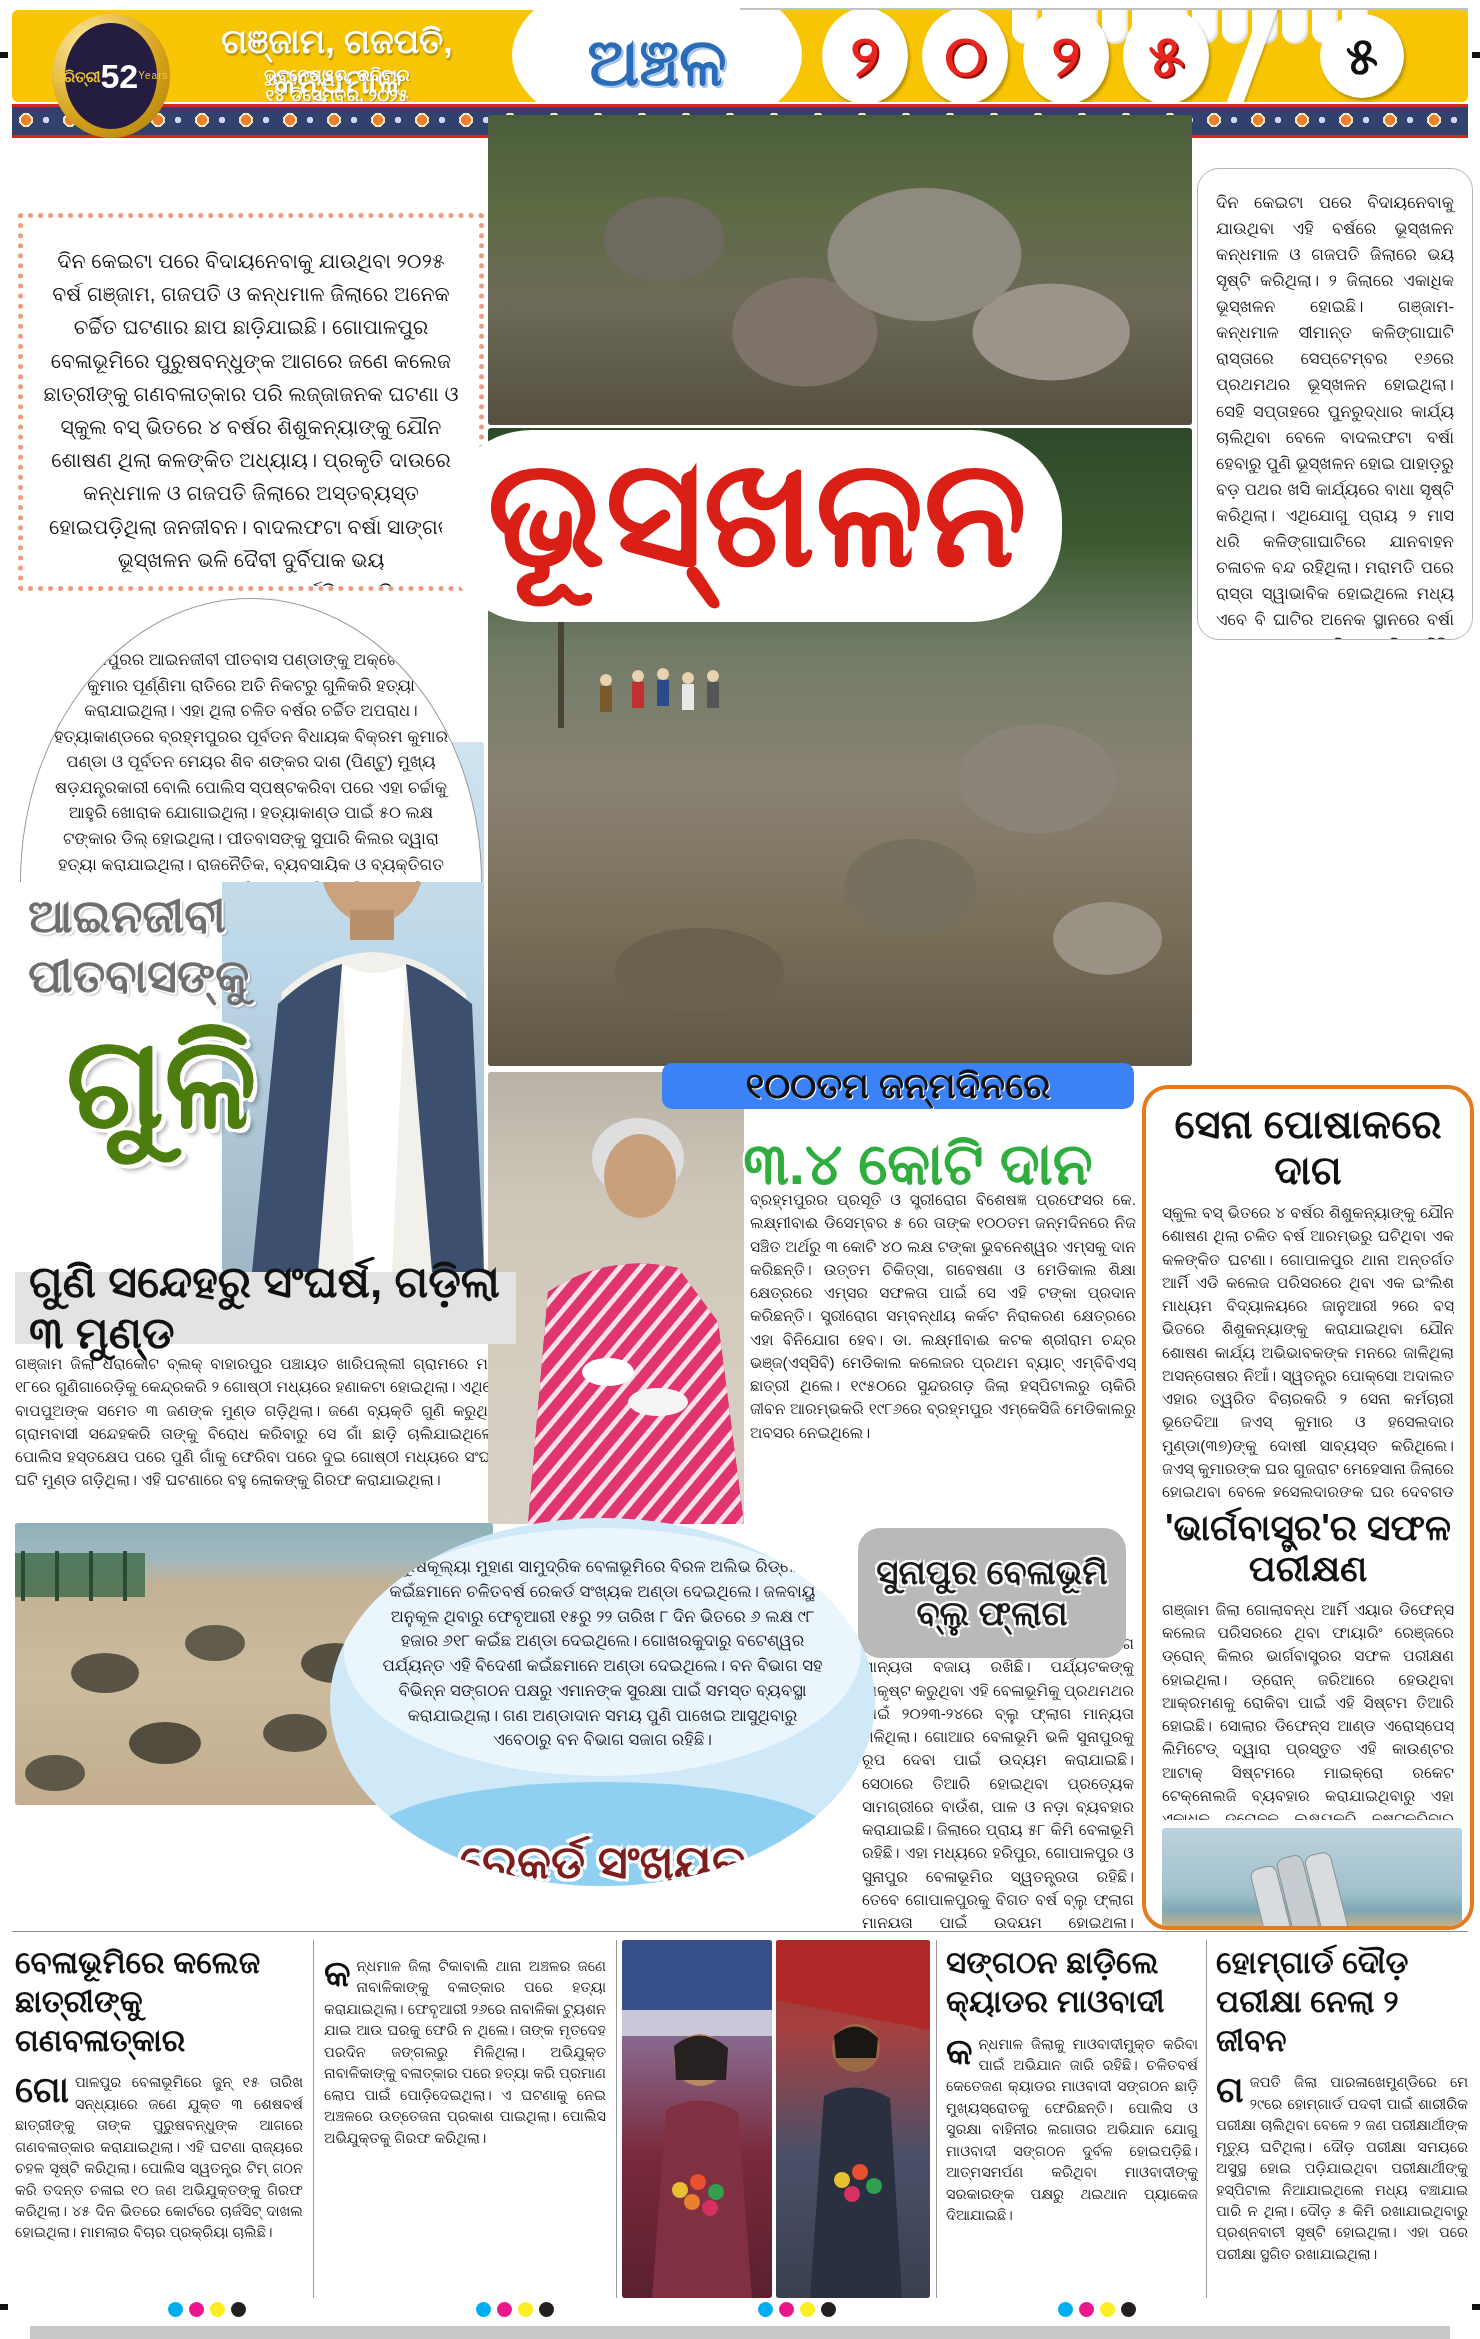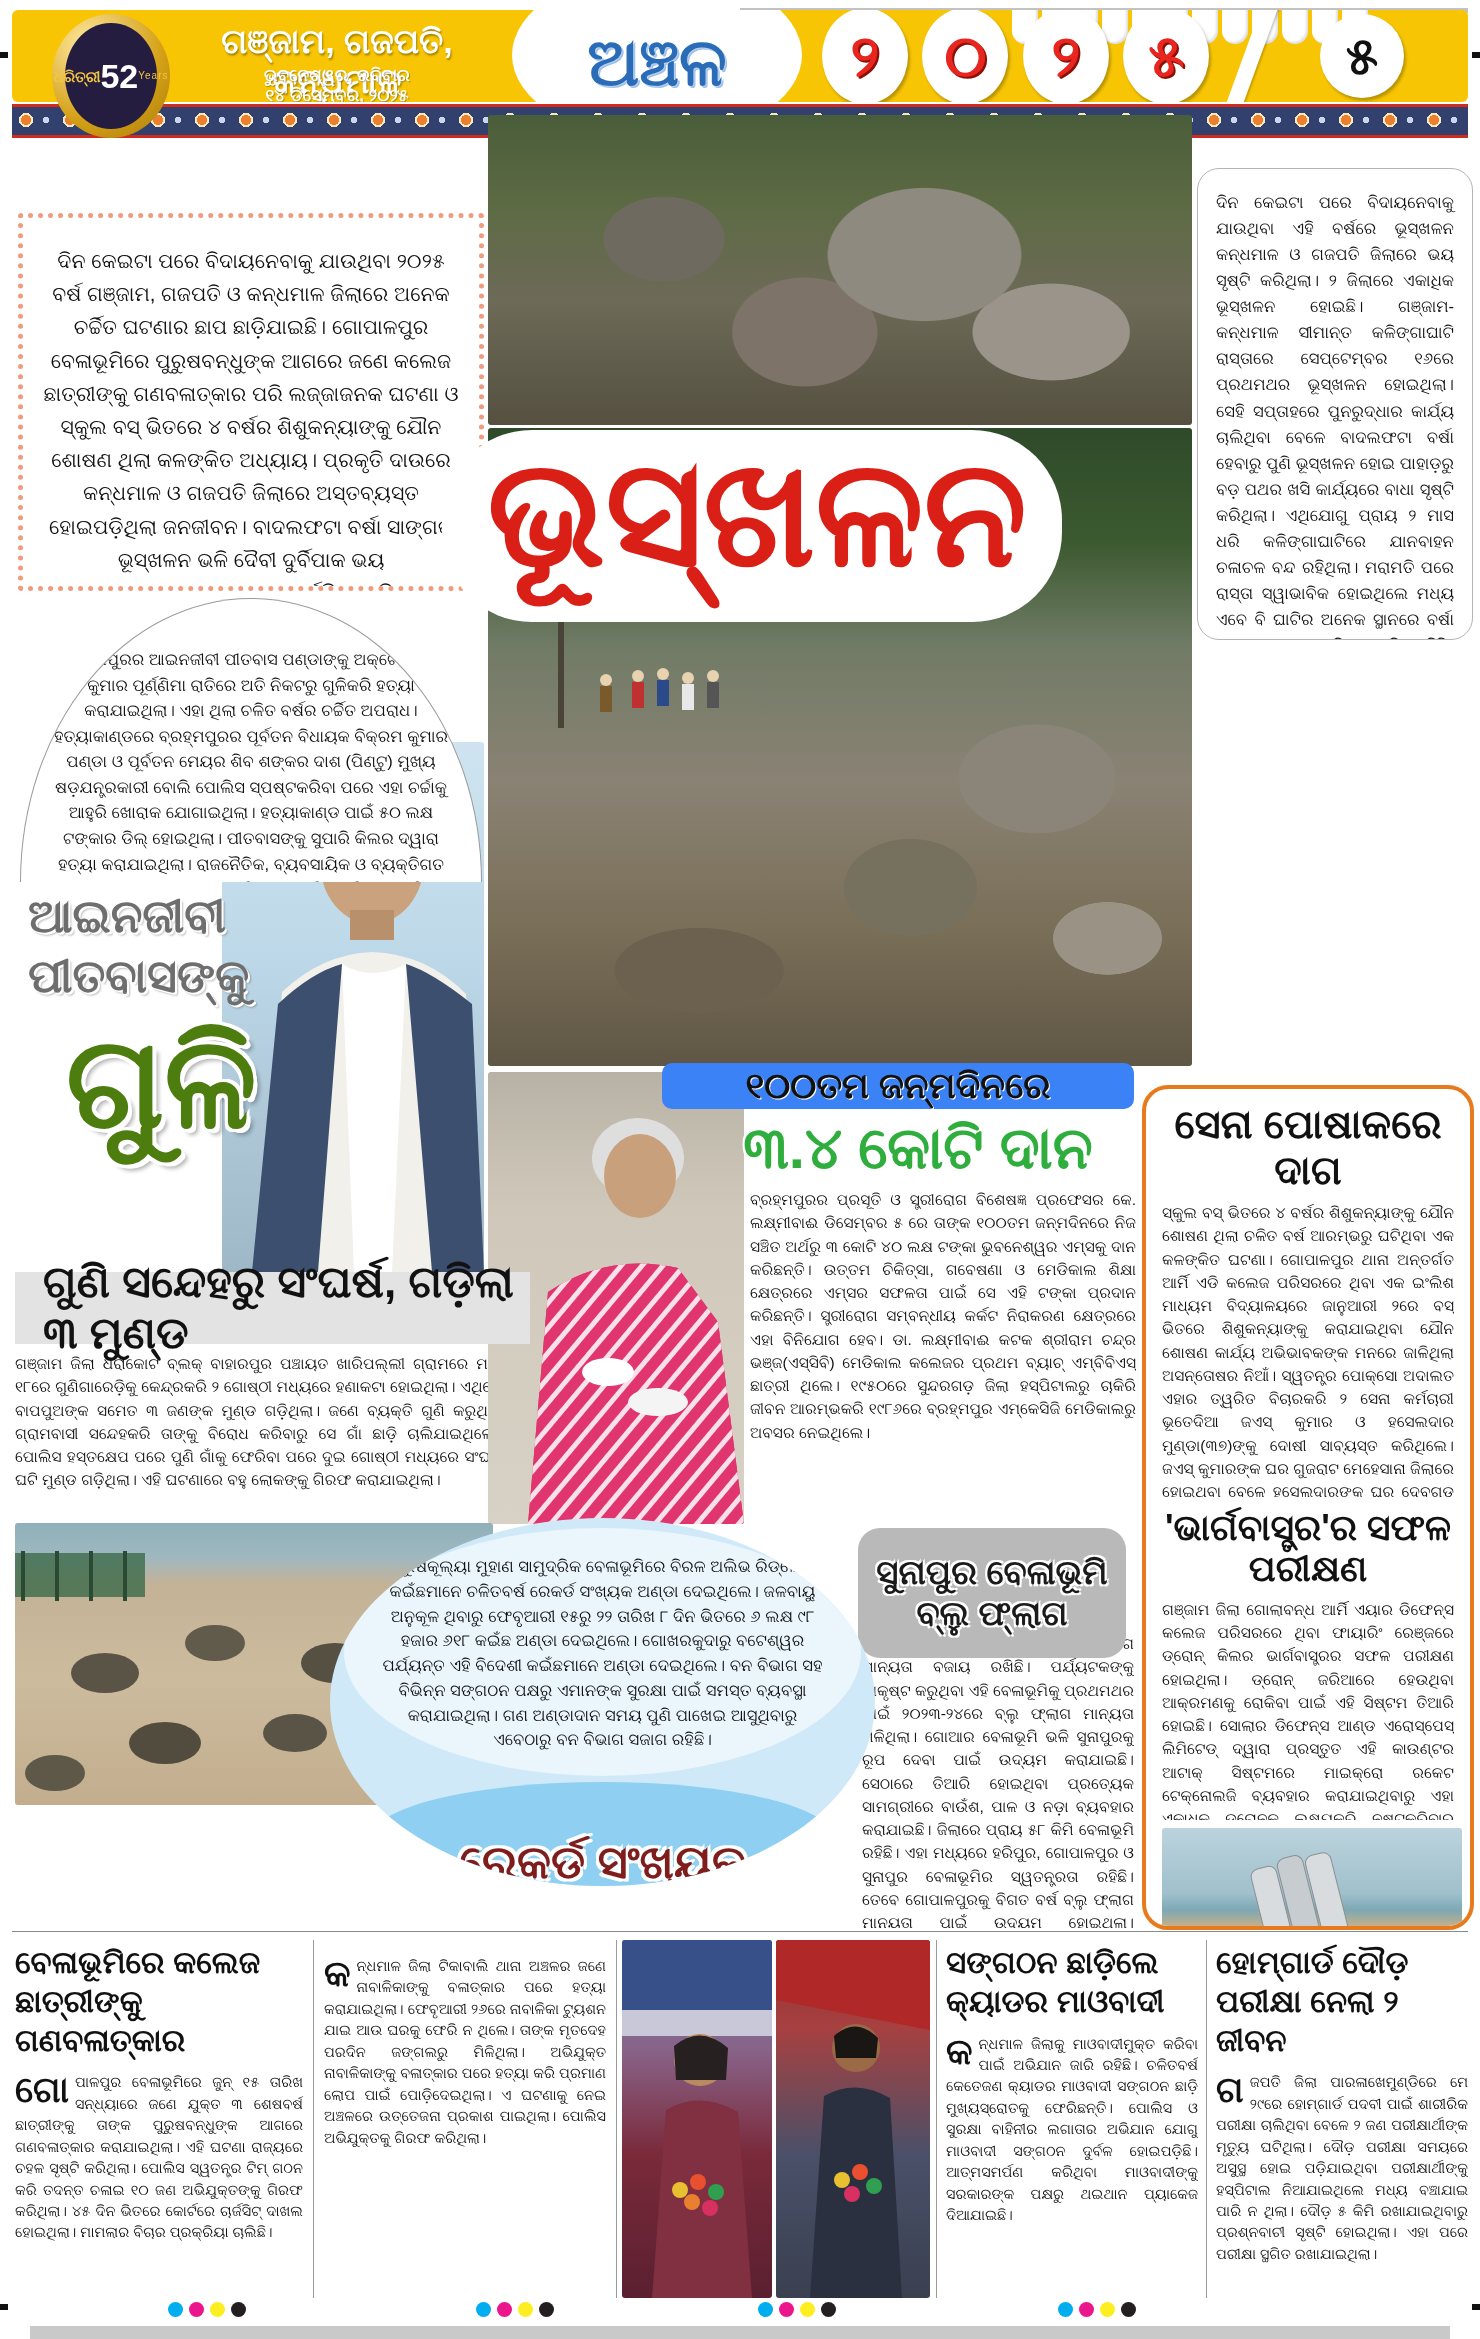--- a/index.html
+++ b/index.html
@@ -42,26 +42,26 @@
             font-size:16.5px;line-height:1.58;text-align:justify;}
   .photo{overflow:hidden;border-radius:3px;}
   .big-red-head{color:#da1f17;font-weight:bold;font-size:150px;line-height:1;
      text-shadow:-4px -4px 0 #fff,4px -4px 0 #fff,-4px 4px 0 #fff,4px 4px 0 #fff,0 6px 0 #fff,6px 0 0 #fff;}
   .dome{border:1px solid #9a9a9a;border-bottom:none;border-radius:50% 50% 0 0/100% 100% 0 0;
         padding:48px 30px 0;text-align:center;font-size:16.5px;line-height:1.55;}
   .gray-head{color:#6e6e6e;font-weight:bold;font-size:46px;line-height:1.25;
              text-shadow:2px 2px 0 #fff,3px 3px 2px rgba(0,0,0,.25);}
   .magenta-head{color:#4d7c0f;font-weight:bold;font-size:128px;line-height:1;
              text-shadow:-3px -3px 0 #fff,3px -3px 0 #fff,-3px 3px 0 #fff,4px 4px 0 #fff,6px 6px 4px rgba(0,0,0,.3);font-family:Liberation Serif, serif;}
-  .band-head{background:#e3e3e3;font-weight:bold;font-size:44px;display:flex;align-items:center;padding-left:28px;}
+  .band-head{background:#e3e3e3;font-weight:bold;font-size:44px;display:flex;align-items:center;padding-left:14px;}
   .body-text{font-size:15.5px;line-height:1.5;text-align:justify;}
   .kicker{background:#3b82f6;border-radius:10px;display:flex;align-items:center;justify-content:center;
           font-size:36px;font-weight:bold;text-shadow:1px 1px 0 #fff;}
   .green-head{color:#2fae3e;font-weight:bold;font-size:58px;text-align:center;
-          text-shadow:-2px -2px 0 #fff,2px -2px 0 #fff,-2px 2px 0 #fff,3px 3px 0 #fff;}
+          text-shadow:-2px -2px 0 #fff,2px -2px 0 #fff,-2px 2px 0 #fff,3px 3px 0 #fff;margin-top:16px;}
   .orange-box{border:4px solid #e87a1e;border-radius:26px;padding:12px 16px;}
   .obox-head{font-weight:bold;font-size:40px;text-align:center;line-height:1.15;}
   .gray-label{background:#b9b9b9;border-radius:22px;padding:24px 12px;text-align:center;
               font-weight:bold;font-size:34px;line-height:1.2;color:#1a1a1a;
               text-shadow:-2px -2px 0 #fff,2px -2px 0 #fff,-2px 2px 0 #fff,2px 2px 0 #fff;}
   .bubble{background:#cfe9f8;border-radius:50%;}
   .bubble-inner{font-size:16.5px;line-height:1.5;text-align:center;}
   .rec-l1{font-weight:bold;font-size:46px;text-align:center;color:#7f1d1d;
           text-shadow:-3px -3px 0 #fff,3px -3px 0 #fff,-3px 3px 0 #fff,3px 3px 0 #fff;margin-top:43px;}
   .rec-l2{font-weight:bold;font-size:52px;text-align:center;color:#ee2f8e;

